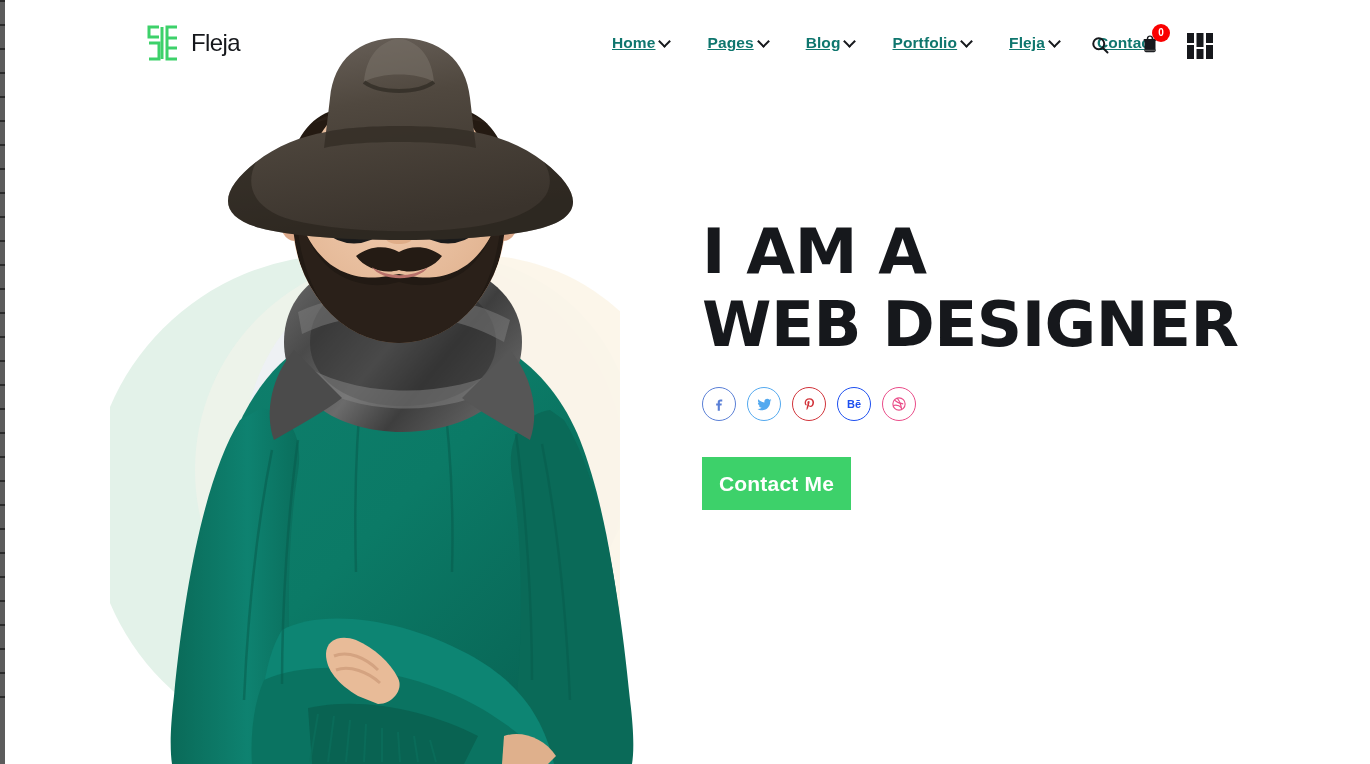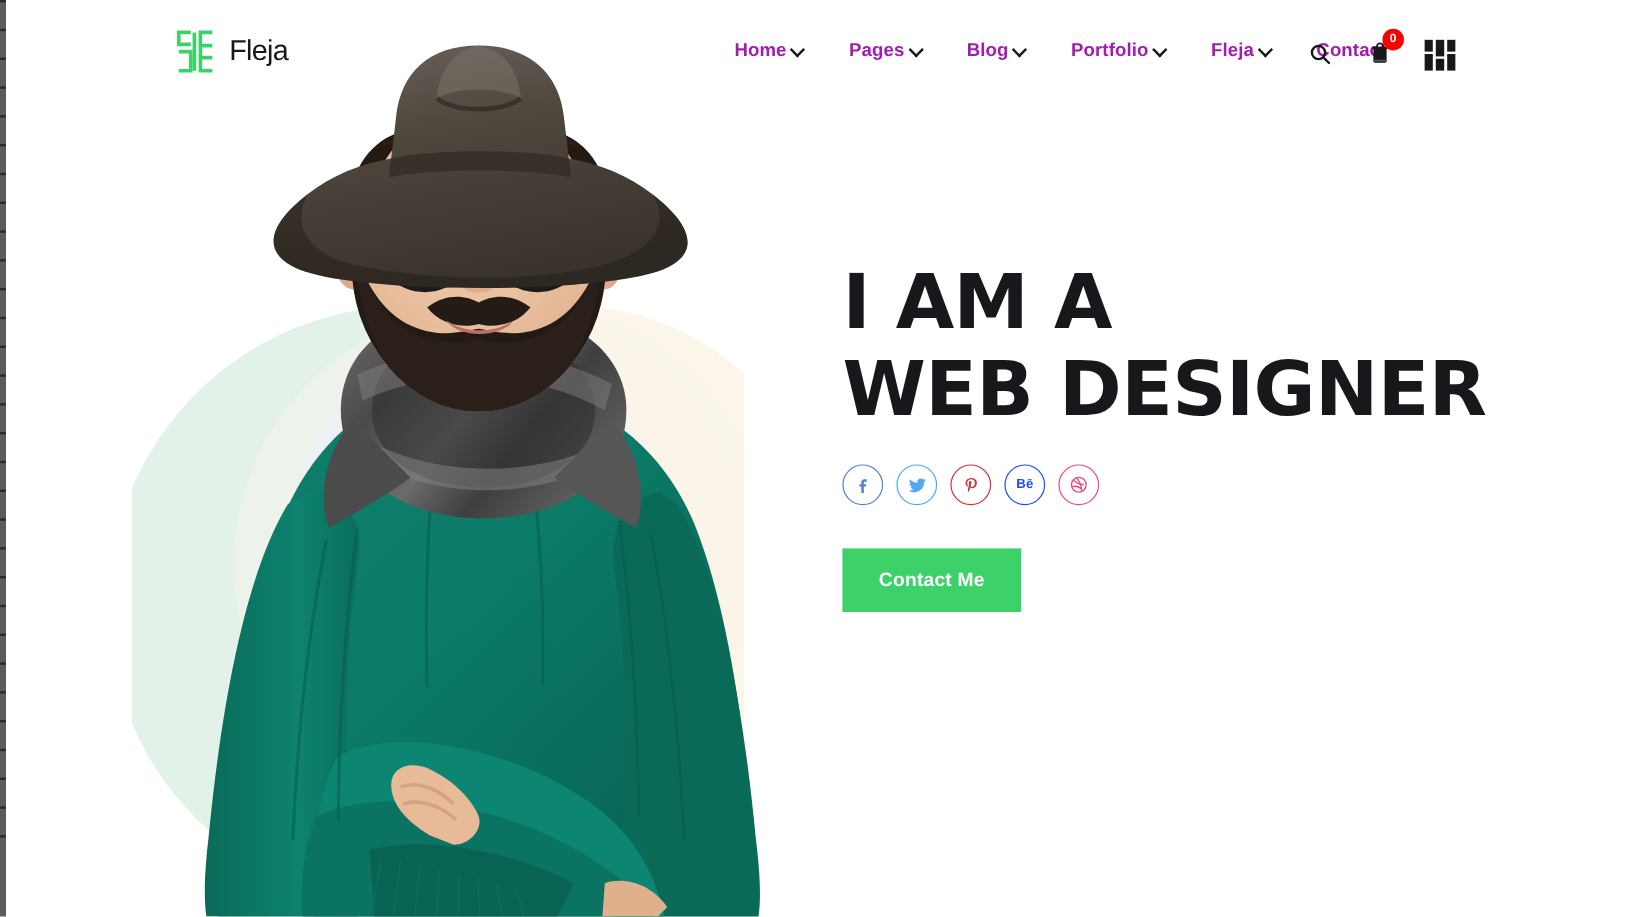--- a/index.html
+++ b/index.html
@@ -74,24 +74,25 @@
     align-items: center;
     gap: 0;
   }
   .nav-item {
     display: flex;
     align-items: center;
     gap: 5px;
     padding: 0 19px;
     font-size: 15.5px;
     font-weight: 700;
-    color: #a21caf;
+    color: #0f766e;
     cursor: pointer;
     white-space: nowrap;
     letter-spacing: 0.1px;
+    text-decoration: underline;
   }
   .nav-item:first-child { padding-left: 0; }
   .nav-item .chev {
     display: inline-block;
     width: 9px; height: 9px;
     margin-top: -3px;
     border-right: 2px solid #16181c;
     border-bottom: 2px solid #16181c;
     transform: rotate(45deg);
   }
@@ -200,21 +201,21 @@
 
   .cta {
     display: inline-flex;
     align-items: center;
     justify-content: center;
     margin-top: 36px;
     width: 149px;
     height: 53px;
     background: #3dd16a;
     color: #ffffff;
-    font-size: 16px;
+    font-size: 21px;
     font-weight: 700;
     letter-spacing: 0.2px;
     border: none;
     cursor: pointer;
     font-family: "Liberation Sans", sans-serif;
   }
 </style>
 </head>
 <body>
 

